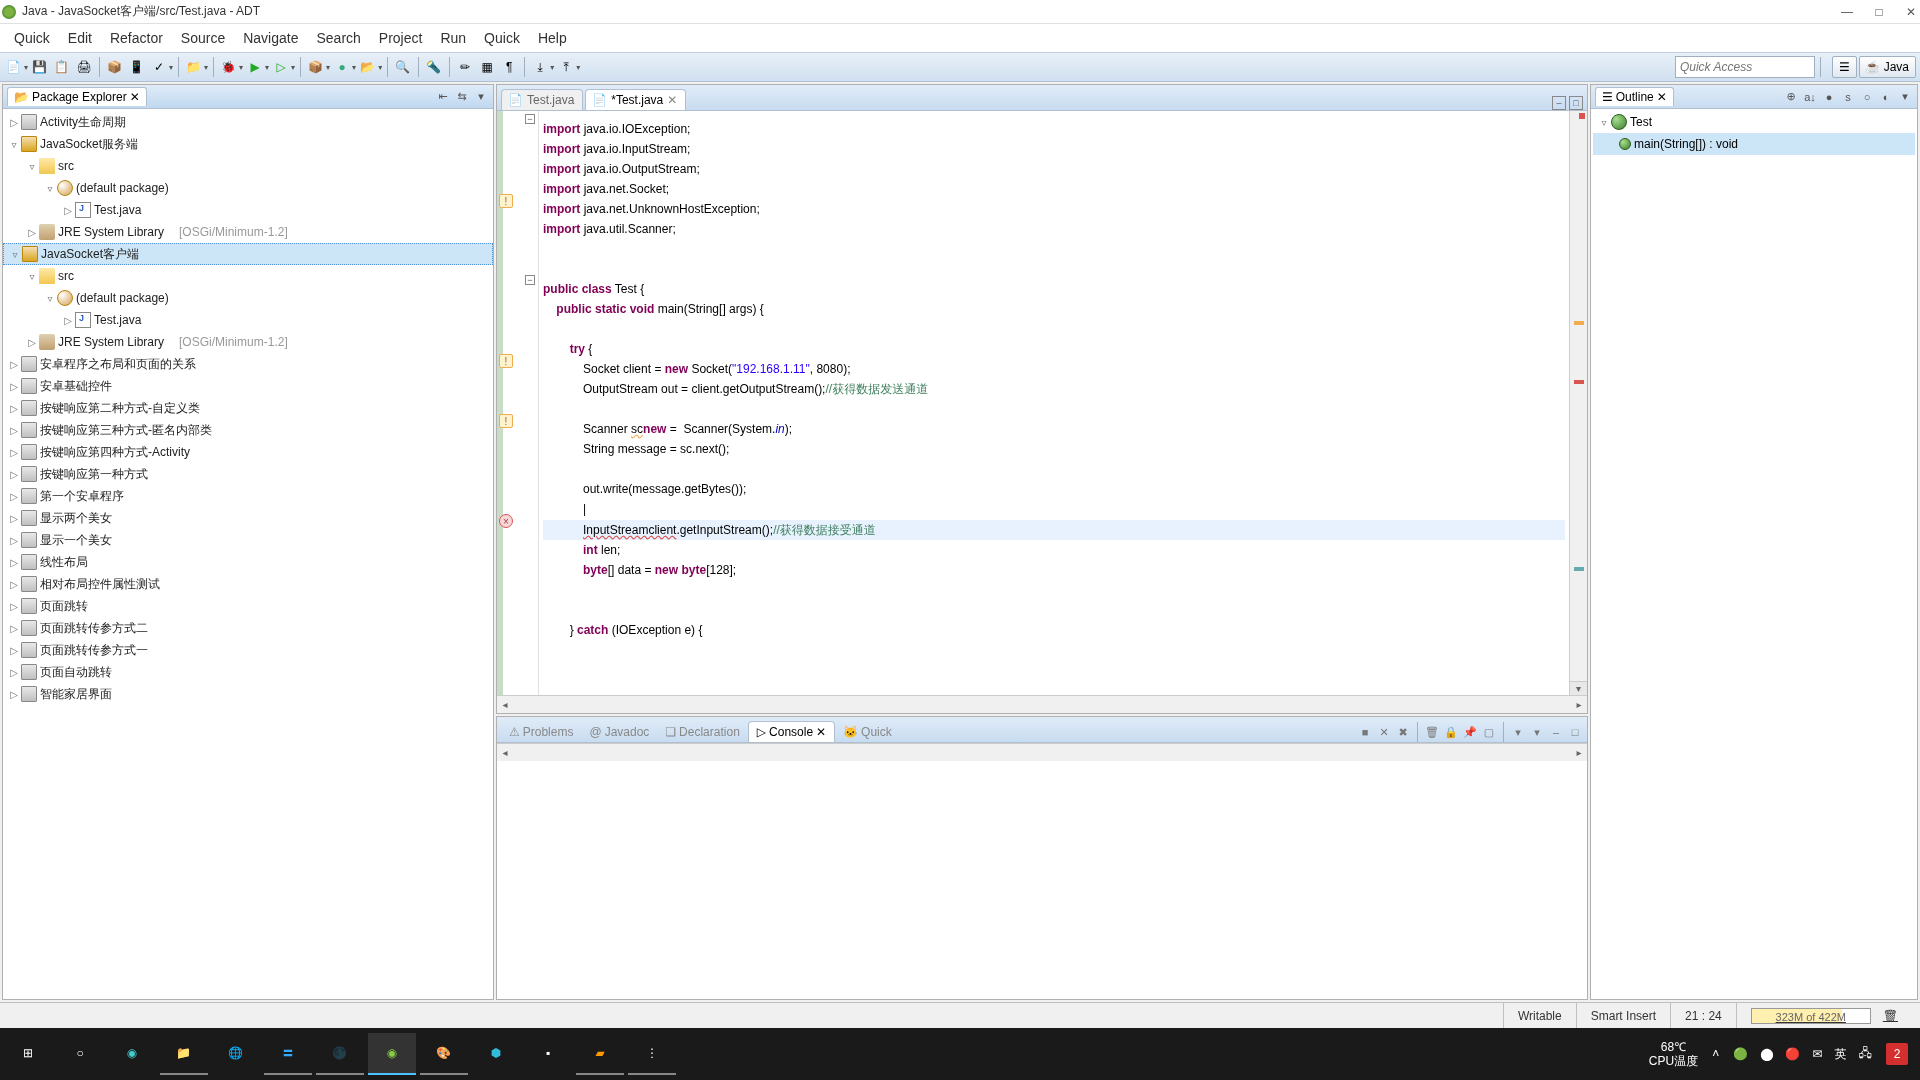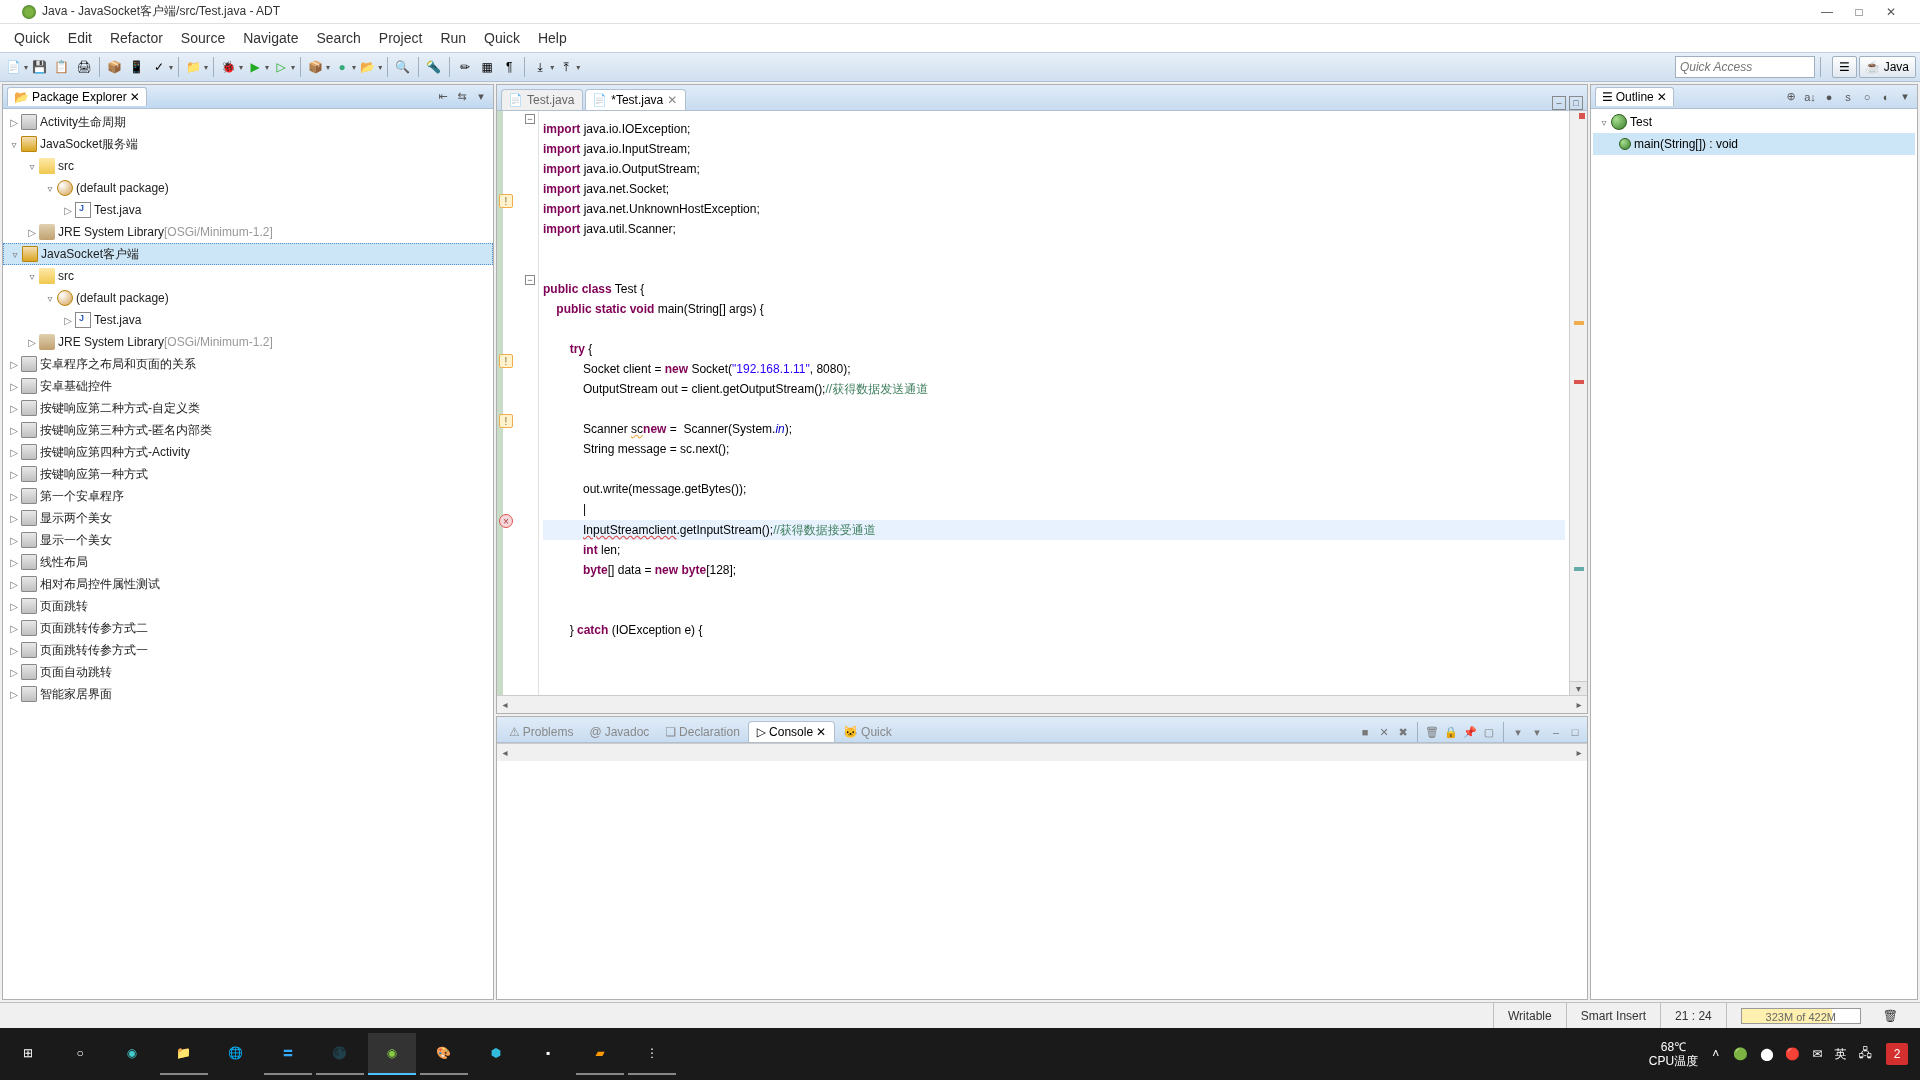--- a/index.html
+++ b/index.html
@@ -1,17 +1,17 @@
 <!DOCTYPE html>
 <html><head>
 <meta charset="utf-8">
 <style>
 * { margin: 0; padding: 0; box-sizing: border-box; font-family: "Segoe UI", Tahoma, sans-serif; font-size: 12px; }
 body { background: #f0f0f0; width: 1920px; height: 1080px; overflow: hidden; display: flex; flex-direction: column; }
-.title-bar { height: 24px; background: #fff; display: flex; align-items: center; padding: 0 22px; border-bottom: 1px solid #e0e0e0; }
+.title-bar { height: 24px; background: #fff; display: flex; align-items: center; padding: 0 2px; border-bottom: 1px solid #e0e0e0; }
 .title-bar .app-icon { width: 14px; height: 14px; background: radial-gradient(circle,#7cb342 40%,#558b2f 70%); border-radius: 50%; margin-right: 6px; flex-shrink: 0; }
 .title-bar .title-text { flex: 1; color: #333; }
 .win-btns { display: flex; gap: 18px; }
 .win-btn { width: 14px; height: 14px; color: #555; text-align: center; line-height: 14px; cursor: default; }
 .menu-bar { height: 28px; background: #fff; display: flex; align-items: center; gap: 2px; padding: 0 6px; }
 .menu-item { padding: 3px 8px; color: #333; font-size: 14px; }
 .tool-bar { height: 30px; background: linear-gradient(#e8f0f8,#d0e0f0); border-top: 1px solid #c0d0e0; border-bottom: 1px solid #b0c0d0; display: flex; align-items: center; padding: 0 4px; gap: 2px; }
 .tb-btn { width: 20px; height: 20px; display: flex; align-items: center; justify-content: center; border-radius: 2px; }
 .tb-btn svg, .tb-btn span { pointer-events: none; }
 .tb-sep { width: 1px; height: 20px; background: #a0b0c0; margin: 0 3px; }
@@ -34,21 +34,21 @@
 .tree-node.sel { background: #cde6f7; border: 1px dotted #4a90d9; }
 .tw { width: 14px; text-align: center; color: #777; font-size: 10px; }
 .ni { width: 16px; height: 16px; margin-right: 3px; display: inline-flex; align-items: center; justify-content: center; }
 .ni.proj { background: linear-gradient(#f5deb3,#daa520); border: 1px solid #b8860b; border-radius: 1px; }
 .ni.proj-closed { background: linear-gradient(#e8e8e8,#c0c0c0); border: 1px solid #888; border-radius: 1px; }
 .ni.folder { background: linear-gradient(#ffe9a8,#f0c850); border-radius: 1px; }
 .ni.pkg { background: radial-gradient(circle at 30% 30%,#fff,#d4a050); border-radius: 50%; border: 1px solid #b8860b; }
 .ni.java { background: #fff; border: 1px solid #888; position: relative; }
 .ni.java::after { content: "J"; color: #3060c0; font-size: 9px; font-weight: bold; position: absolute; top: 0; left: 3px; }
 .ni.lib { background: linear-gradient(#e0d0b0,#c0a070); border-radius: 2px; }
-.lib-txt { color: #999; margin-left: 0; }
+.lib-txt { color: #999; margin-left: 15px; }
 .ni.class { background: radial-gradient(circle at 30% 30%, #a8e090, #3a7d2c); border-radius: 50%; border: 1px solid #2a5d1c; }
 .ni.method { background: radial-gradient(circle at 30% 30%, #a8e090, #3a7d2c); border-radius: 50%; border: 1px solid #2a5d1c; width: 12px; height: 12px; }
 
 .center-panel { flex: 1; display: flex; flex-direction: column; gap: 2px; min-width: 0; }
 .editor-area { flex: 1; background: #fff; border: 1px solid #b0b0b0; display: flex; flex-direction: column; min-height: 0; }
 .editor-tabs { height: 26px; display: flex; align-items: flex-end; background: linear-gradient(#e0ecf8,#c8dcf0); padding: 0 4px; border-bottom: 1px solid #b0c0d0; }
 .ed-tab { padding: 3px 8px 3px 6px; background: #f0f0f0; border: 1px solid #b0c0d0; border-bottom: none; margin-right: 2px; border-radius: 4px 4px 0 0; display: flex; align-items: center; gap: 4px; font-size: 13px; color: #666; }
 .ed-tab.active { background: #fff; color: #000; }
 .ed-tab .close { color: #888; font-size: 12px; }
 .ed-max { margin-left: auto; display: flex; gap: 3px; }
@@ -85,21 +85,21 @@
 .console-body .term-line { color: #888; }
 .console-body .out-line { color: #000; }
 
 .right-panel { width: 328px; background: #fff; border: 1px solid #b0b0b0; display: flex; flex-direction: column; }
 .outline-tree { flex: 1; padding: 2px; }
 .outline-node { display: flex; align-items: center; height: 22px; padding-left: 4px; font-size: 14px; }
 .outline-node.sel { background: #cde6f7; text-align: center; }
 
 .status-bar { height: 26px; background: #f0f0f0; border-top: 1px solid #c0c0c0; display: flex; align-items: center; padding: 0 8px; font-size: 13px; color: #333; }
 .status-cell { padding: 0 14px; border-left: 1px solid #c0c0c0; height: 100%; display: flex; align-items: center; }
-.heap { display: flex; align-items: center; gap: 22px; }
+.heap { display: flex; align-items: center; gap: 12px; text-decoration: underline; }
 .heap-bar { width: 120px; height: 16px; border: 1px solid #999; background: linear-gradient(to right,#fff0b0 76%,#fff 76%); position: relative; font-size: 11px; text-align: center; line-height: 16px; color: #666; }
 
 .taskbar { height: 52px; background: #1a1a1a; display: flex; align-items: center; padding: 0 4px; gap: 4px; color: #fff; }
 .task-btn { width: 48px; height: 42px; display: flex; align-items: center; justify-content: center; border-bottom: 2px solid transparent; }
 .task-btn.active { background: #333; border-bottom-color: #4cc2ff; }
 .task-btn.open { border-bottom-color: #888; }
 .tray { margin-left: auto; display: flex; align-items: center; gap: 14px; padding-right: 8px; font-size: 12px; }
 .tray-temp { text-align: center; line-height: 14px; font-size: 12px; }
 .tray-icons { display: flex; gap: 12px; align-items: center; }
 .notif { background: #d32f2f; color: #fff; width: 22px; height: 22px; border-radius: 2px; text-align: center; line-height: 22px; font-size: 12px; }

